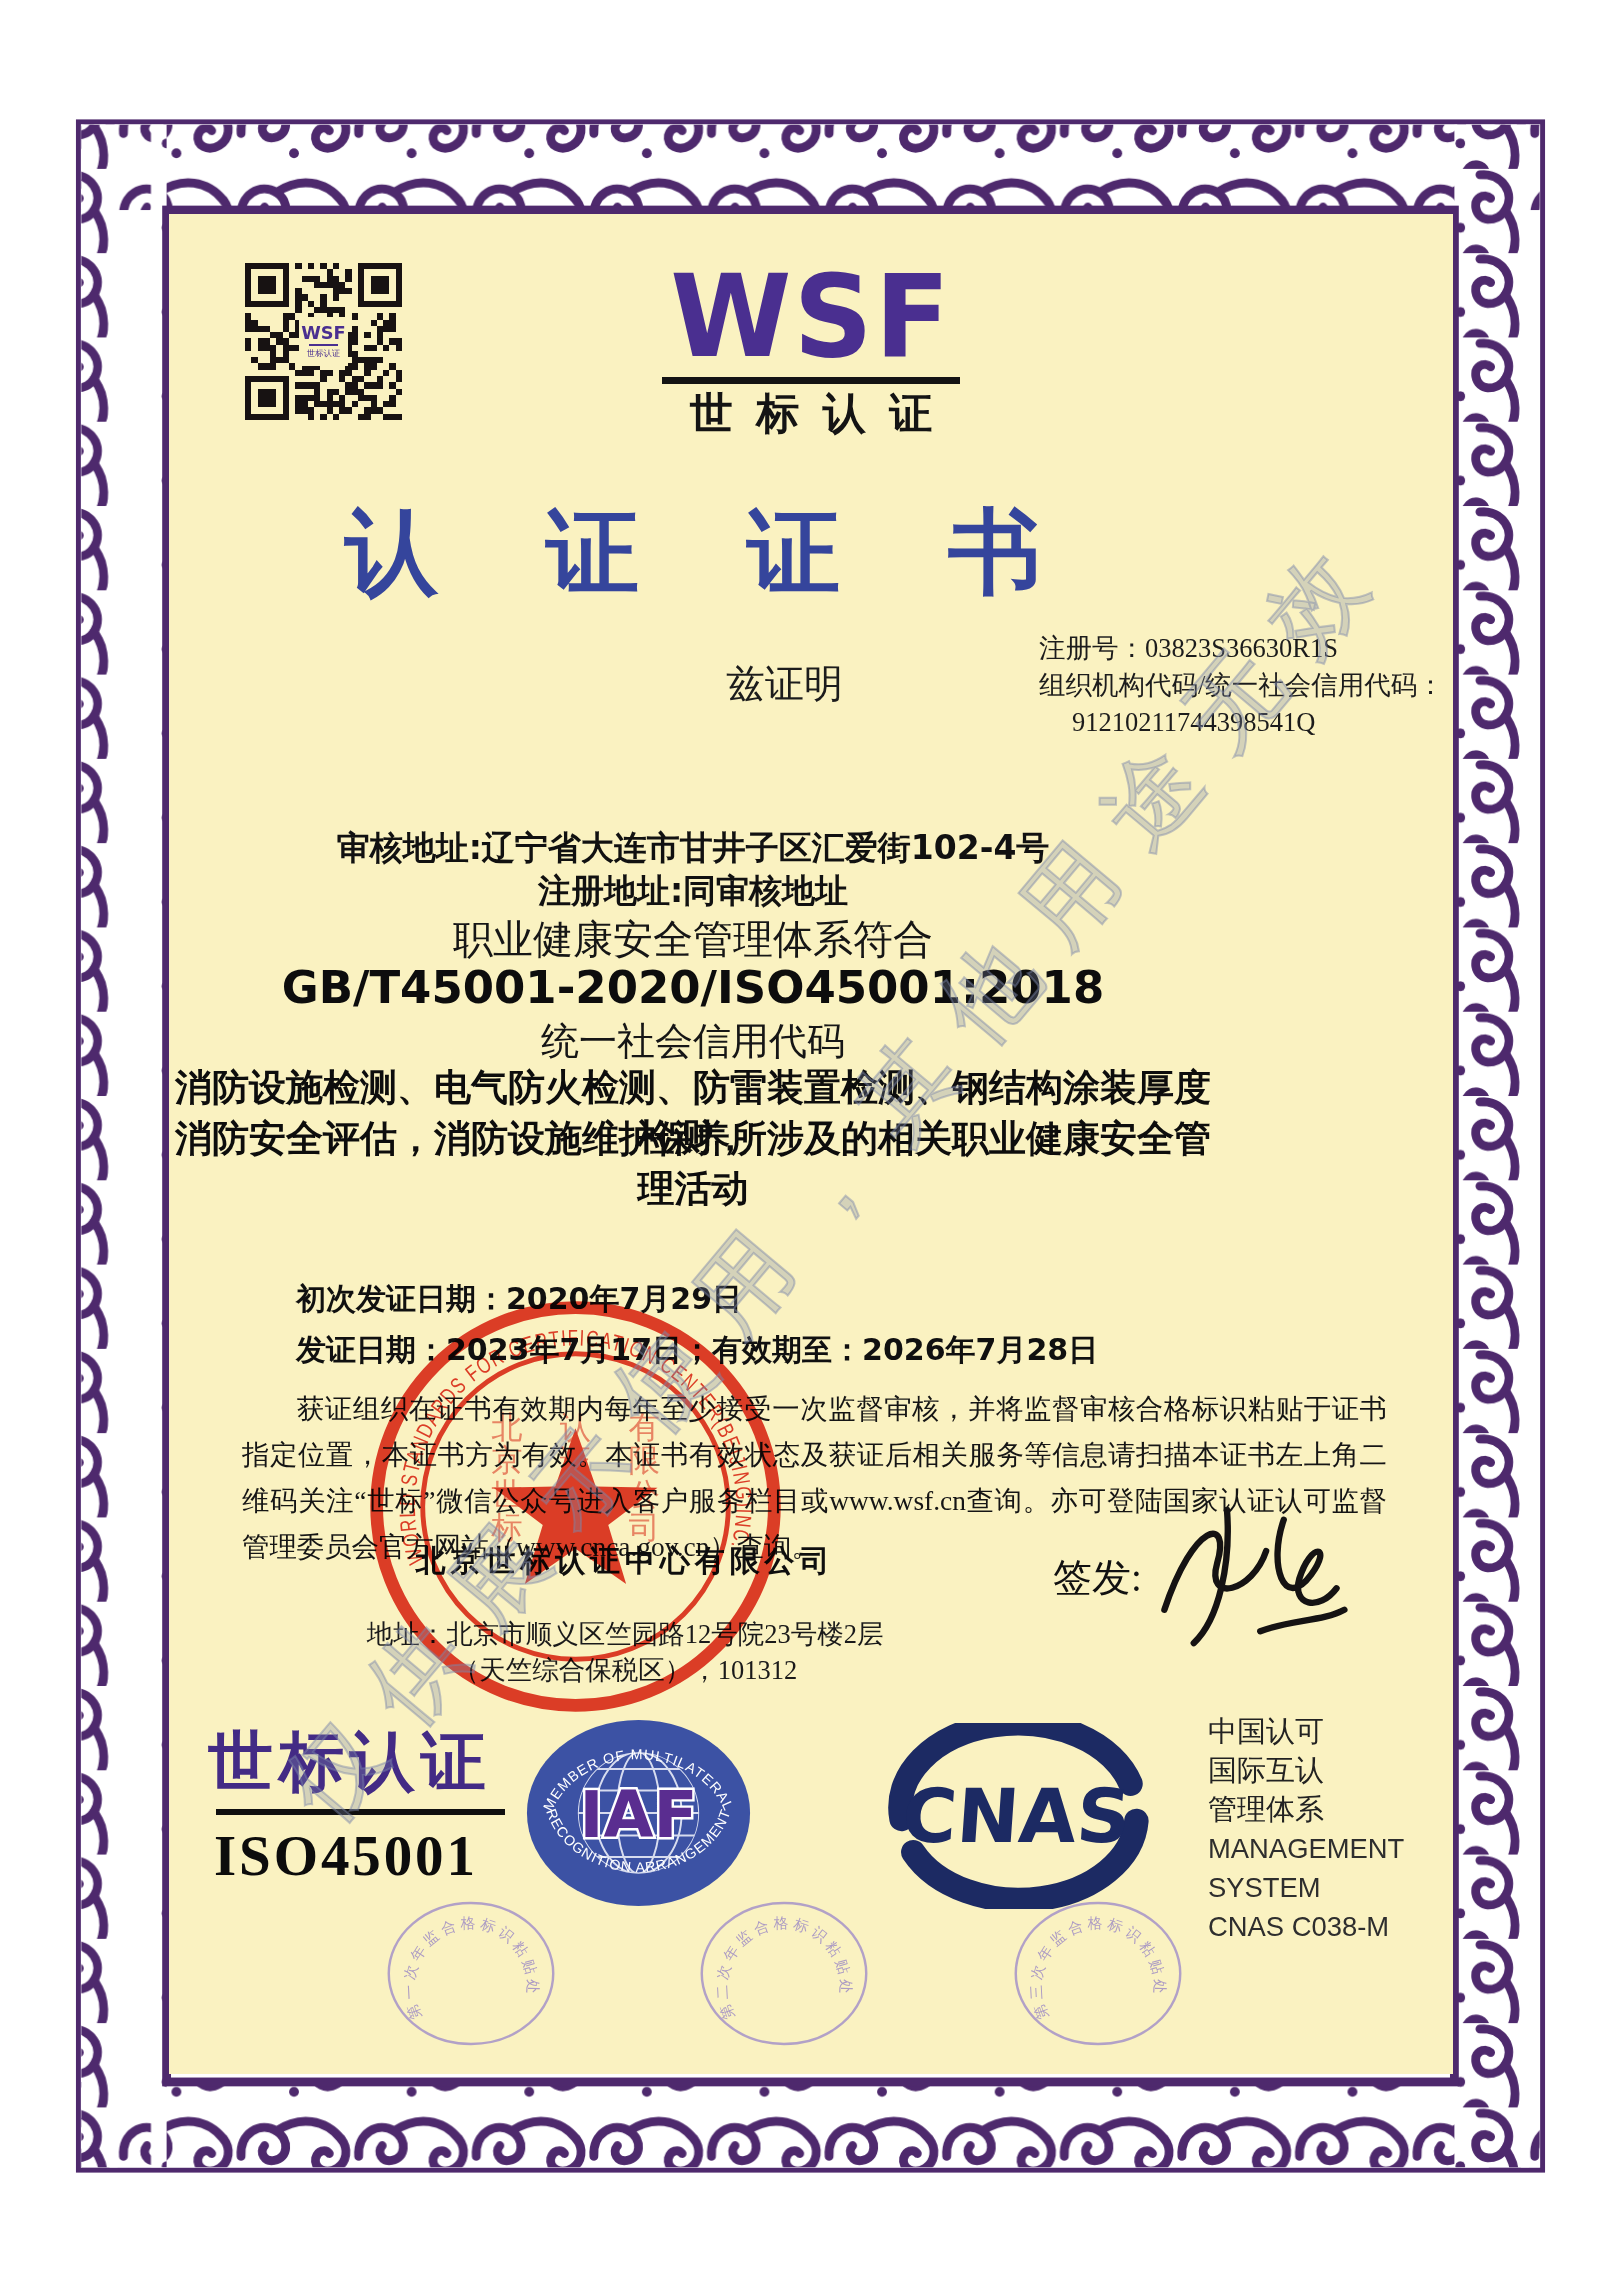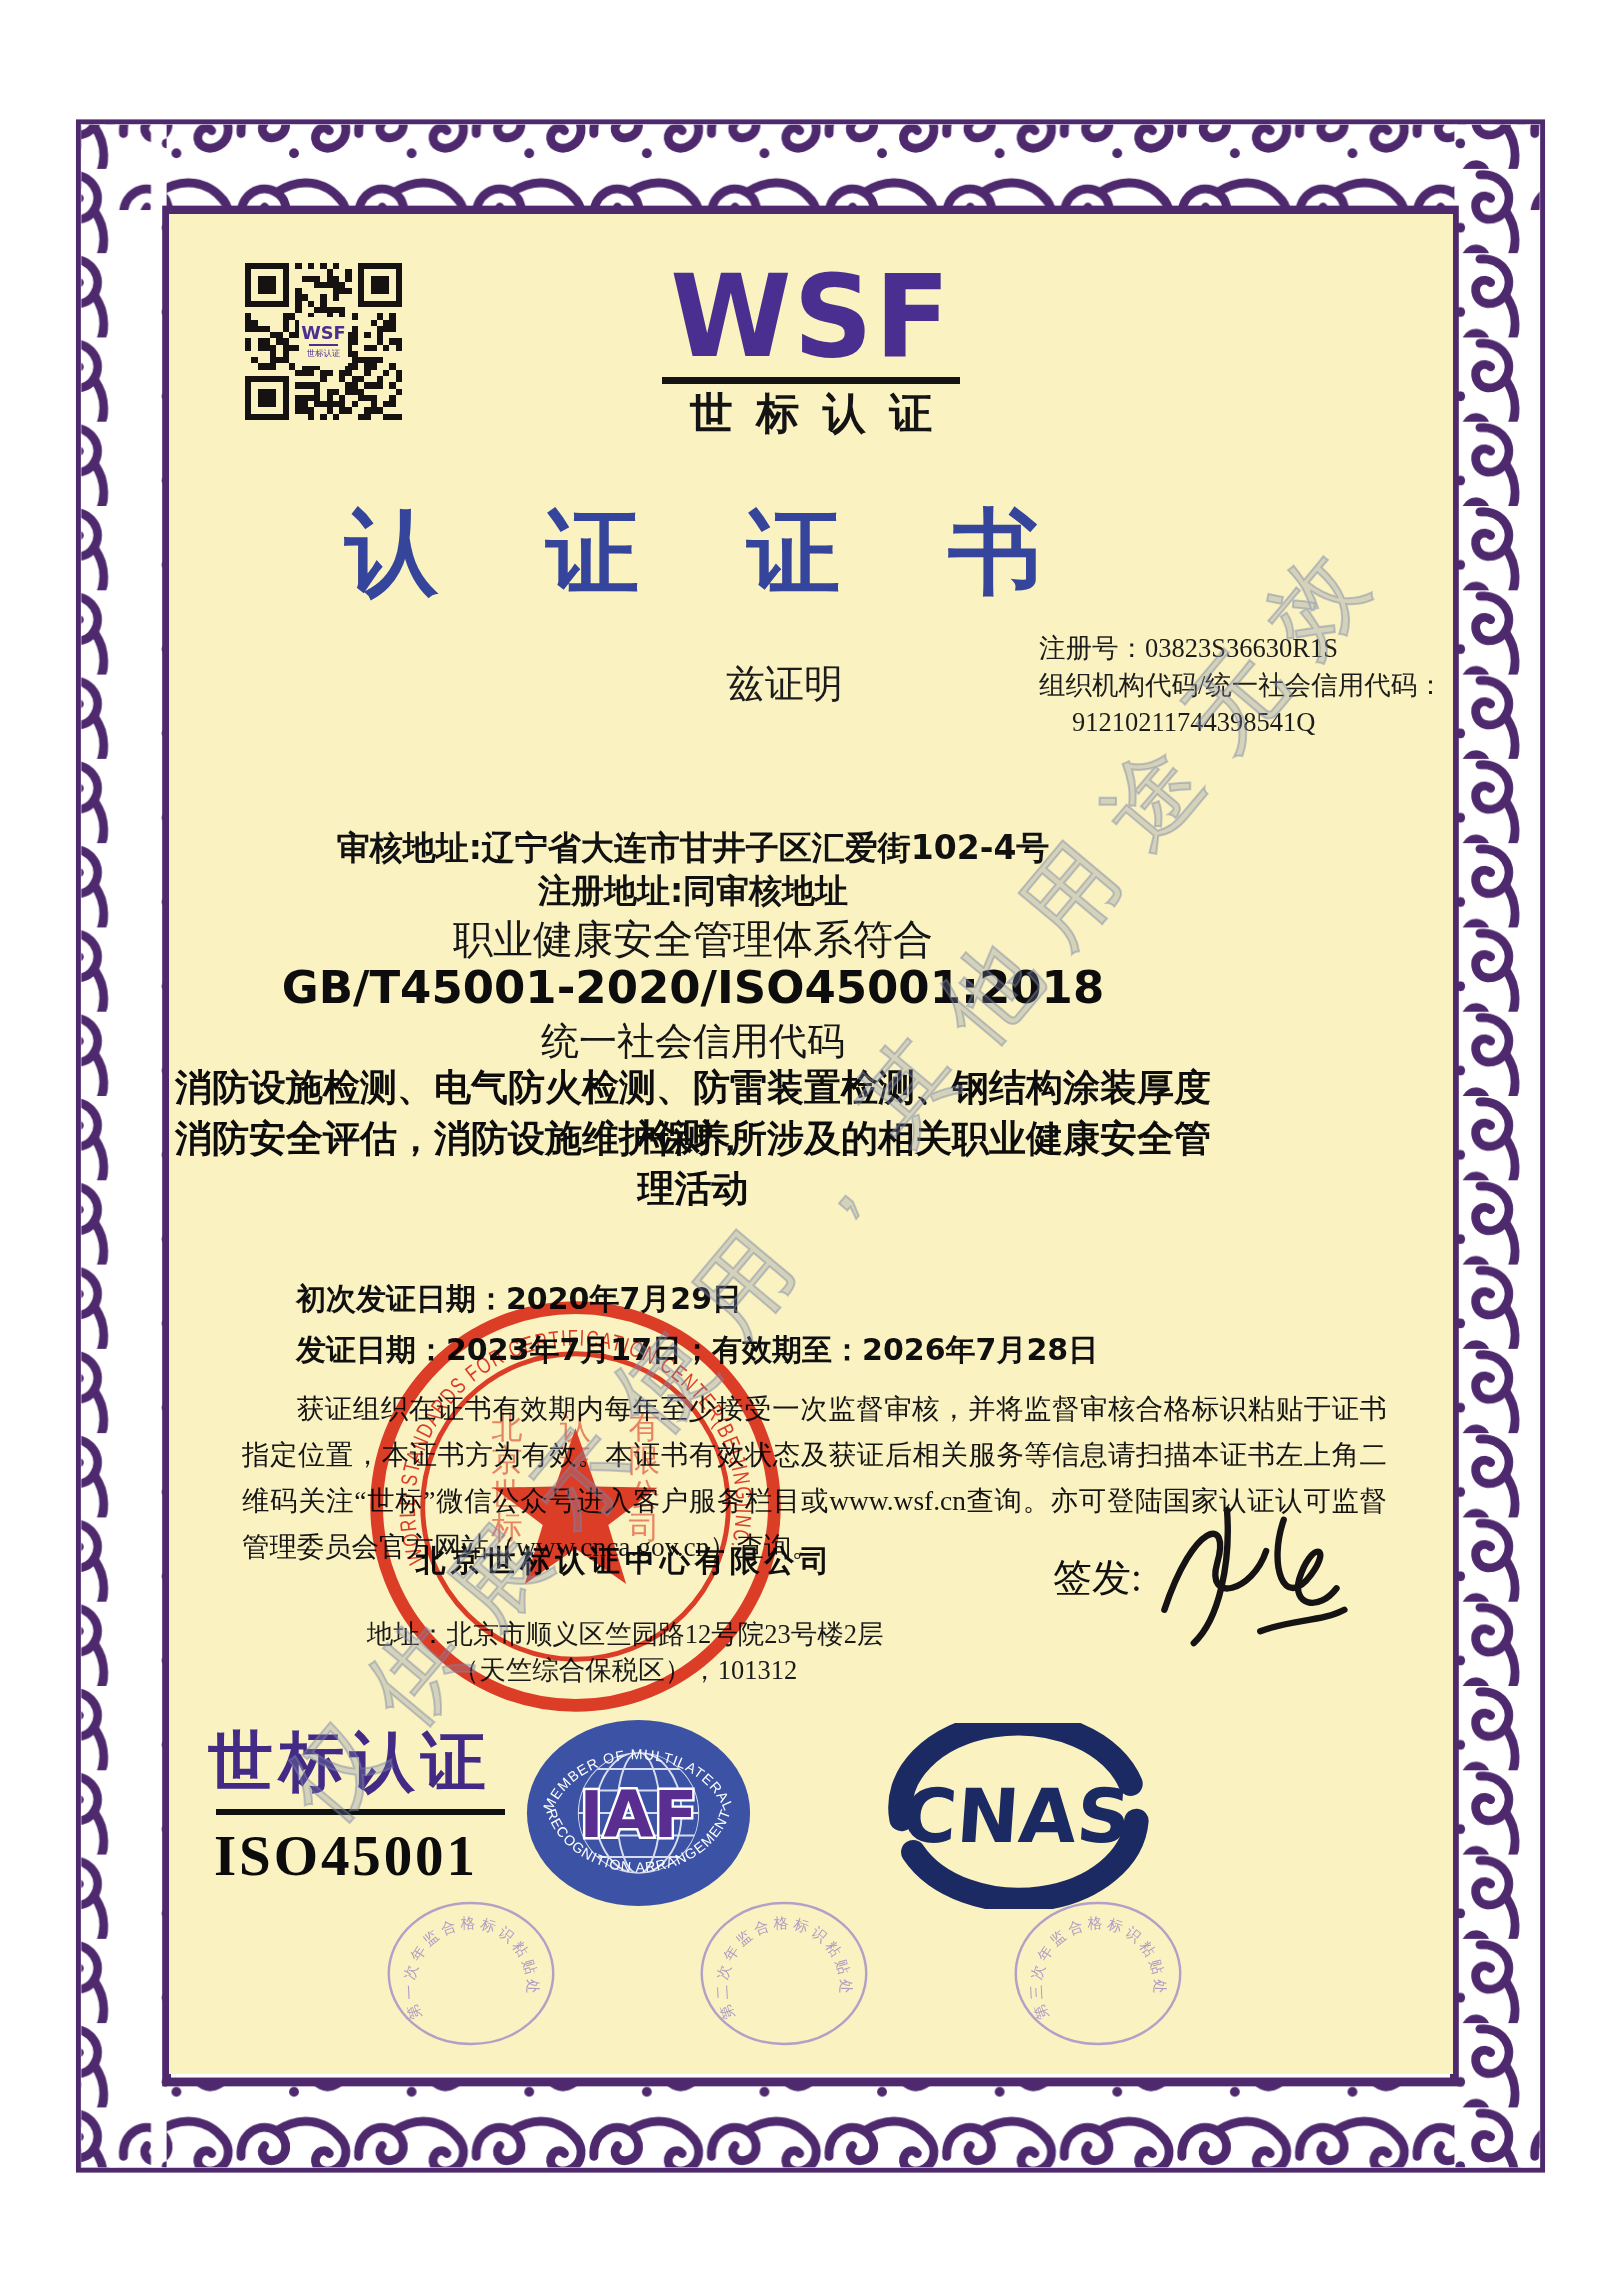--- a/index.html
+++ b/index.html
@@ -415,20 +415,27 @@
     </svg>
 
     <svg class="abs" style="left:711px;top:1509px;" width="274" height="186" viewBox="0 0 280 190">
       <g fill="none" stroke="#1C2A63" stroke-width="25" stroke-linecap="round">
         <path d="M22,98 A120,86 0 0 1 256,62"></path>
         <path d="M34,132 A120,86 0 0 0 262,100"></path>
       </g>
       <text x="146" y="122" text-anchor="middle" font-size="76" font-weight="900" font-family="DejaVu Sans, sans-serif" fill="#1C2A63" transform="skewX(-4)">CNAS</text>
     </svg>
 
+    <div class="abs accr">
+      <div class="zh">中国认可</div>
+      <div class="zh">国际互认</div>
+      <div class="zh">管理体系</div>
+      <div class="en">MANAGEMENT SYSTEM</div>
+      <div class="en">CNAS C038-M</div>
+    </div>
 
     <svg class="abs stamp st1" width="186" height="153" viewBox="0 0 190 156">
       <ellipse cx="95" cy="78" rx="84" ry="72" fill="none" stroke="#B2A1C7" stroke-width="2.5"></ellipse>
       <defs>
           <path id="stArc1" d="M45,122 A58,60 0 1 1 145,122"></path>
         </defs>
       <text font-size="15" fill="#AD9CC4" letter-spacing="4" font-family="Liberation Serif, serif">
         <textPath href="#stArc1">第一次年监合格标识粘贴处</textPath>
       </text>
     </svg>

